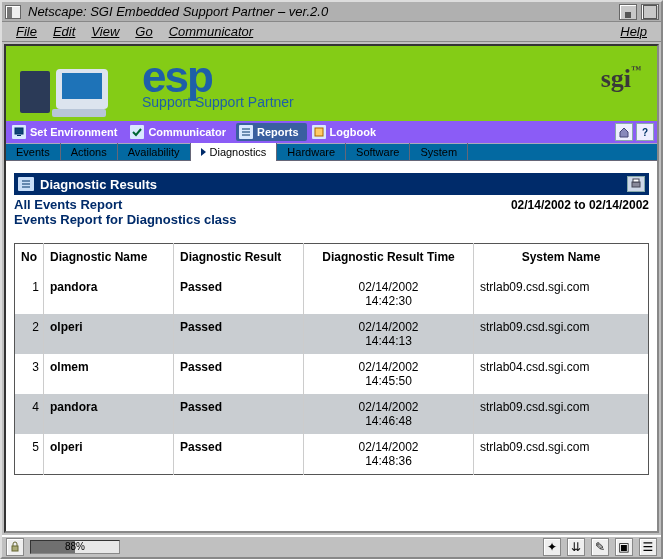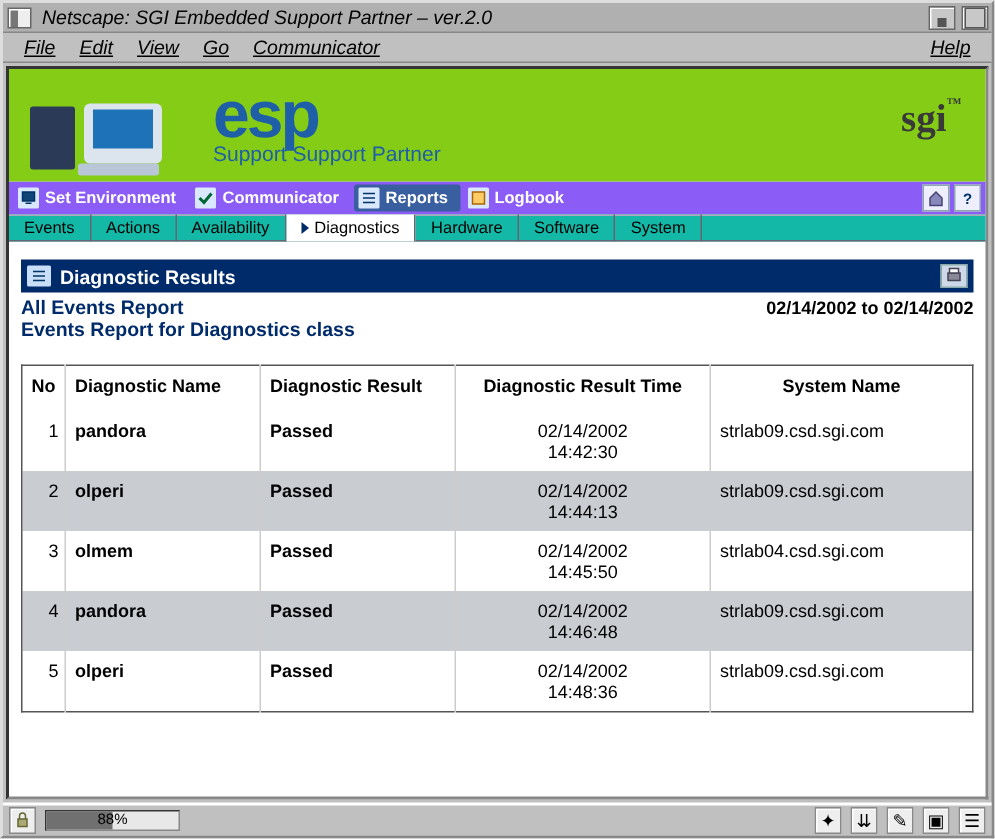--- a/index.html
+++ b/index.html
@@ -35,21 +35,21 @@
 
 .navbar1 { background: #8b5cf6; height: 22px; display: flex; align-items: center; padding: 0 3px; gap: 2px; }
 .nav1item { display: inline-flex; align-items: center; color: #fff; font-size: 11px; font-weight: bold; padding: 0 8px 0 3px; height: 18px; cursor: pointer; }
 .nav1item.active { background: #3a5fa0; border-radius: 2px; }
 .nav1item .ico { width: 14px; height: 14px; margin-right: 4px; display: inline-flex; align-items: center; justify-content: center; background: #d9e8ff; border-radius: 1px; }
 .nav1item .ico svg { width: 10px; height: 10px; }
 .navbar1 .flex1 { flex: 1; }
 .navbar1 .righticons { display: flex; gap: 3px; }
 .navbar1 .ricon { width: 18px; height: 18px; background: #eef; border: 1px solid #8aa; display: flex; align-items: center; justify-content: center; cursor: pointer; }
 
-.navbar2 { background: #14b8a6; height: 18px; display: flex; align-items: center; border-top: 1px solid #aab; border-bottom: 1px solid #667; }
+.navbar2 { background: #0369a1; height: 18px; display: flex; align-items: center; border-top: 1px solid #aab; border-bottom: 1px solid #667; }
 .tab2 { height: 18px; padding: 0 10px; font-size: 11px; color: #000; border-right: 1px solid #667; display: flex; align-items: center; cursor: pointer; }
 .tab2.sel { background: #fff; position: relative; }
 .tab2 .tri { width: 0; height: 0; border-top: 4px solid transparent; border-bottom: 4px solid transparent; border-left: 5px solid #002b6a; margin-right: 4px; }
 
 .content-scroll { flex: 1; overflow: auto; padding: 8px; }
 
 .panel-title { background: #002b6a; color: #fff; font-weight: bold; font-size: 13px; height: 22px; display: flex; align-items: center; padding: 0 4px; margin-top: 4px; }
 .panel-title .ico { width: 16px; height: 14px; background: #c9def8; margin-right: 6px; display: flex; align-items: center; justify-content: center; border-radius: 1px; }
 .panel-title .flex1 { flex: 1; }
 .panel-title .printico { width: 18px; height: 16px; background: #cfd8e8; border: 1px solid #8aa; cursor: pointer; display: flex; align-items: center; justify-content: center; }

